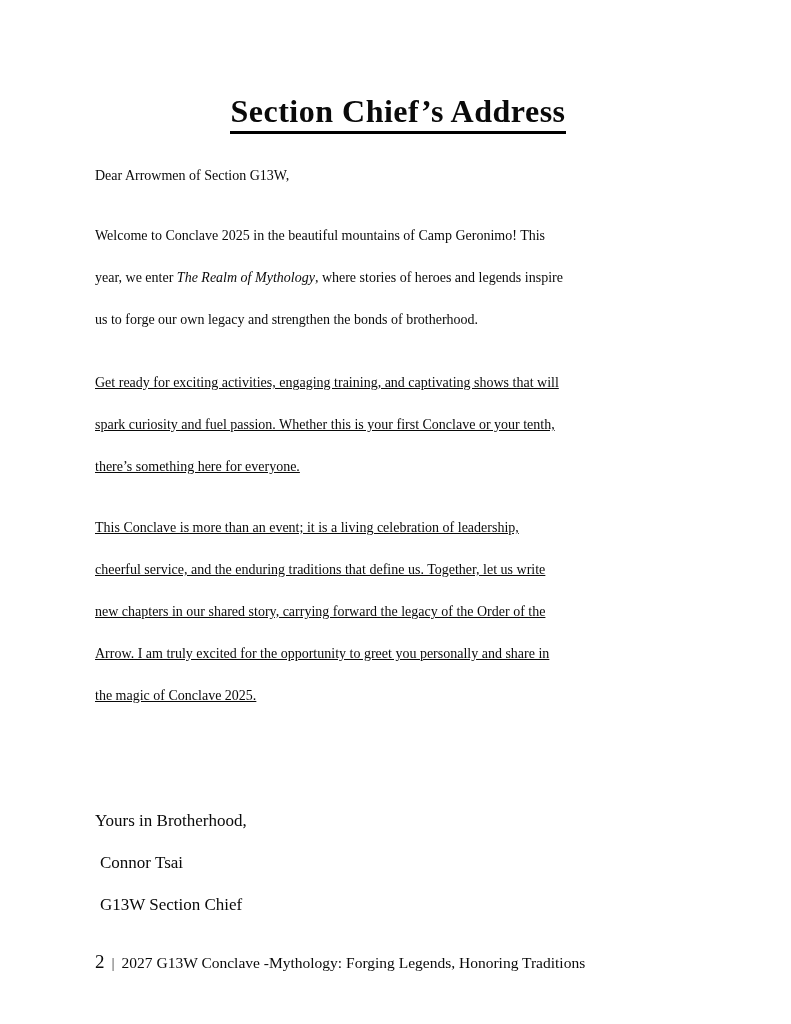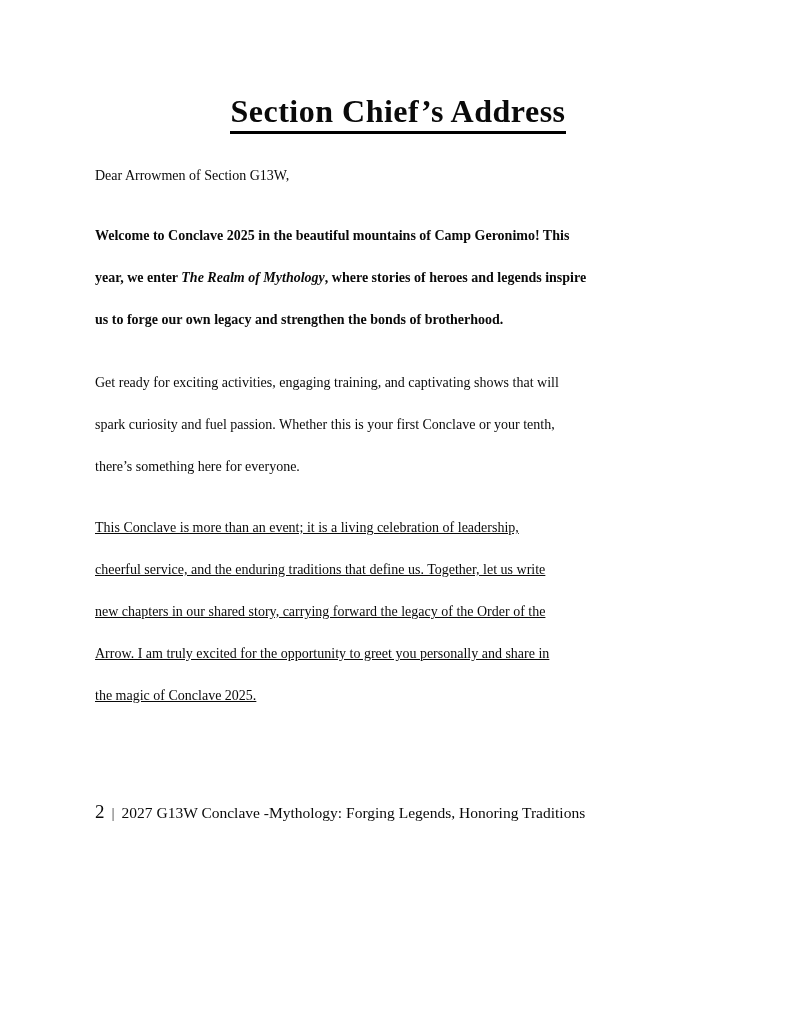--- a/index.html
+++ b/index.html
@@ -34,22 +34,22 @@
     border-bottom: 3px solid #000000;
     padding-bottom: 2px;
   }
   .body-text {
     font-size: 14px;
     line-height: 42px;
     white-space: pre-line;
     margin: 0;
   }
   .salutation { margin-bottom: 18px; }
-  .para1 { margin-bottom: 21px; font-weight: bold; }
-  .para2 { margin-bottom: 19px; }
+  .para1 { margin-bottom: 21px; }
+  .para2 { margin-bottom: 19px; text-decoration: underline; }
   .para3 { margin-bottom: 83px; text-decoration: underline; }
   .signature { margin-bottom: 24px; }
   .signature .sig-line {
     font-size: 17px;
     line-height: 42px;
   }
   .signature .indented { margin-left: 5px; }
   .footer {
     display: flex;
     align-items: baseline;
@@ -84,20 +84,25 @@
     <p class="body-text para2">Get ready for exciting activities, engaging training, and captivating shows that will
 spark curiosity and fuel passion. Whether this is your first Conclave or your tenth,
 there’s something here for everyone.</p>
 
     <p class="body-text para3">This Conclave is more than an event; it is a living celebration of leadership,
 cheerful service, and the enduring traditions that define us. Together, let us write
 new chapters in our shared story, carrying forward the legacy of the Order of the
 Arrow. I am truly excited for the opportunity to greet you personally and share in
 the magic of Conclave 2025.</p>
 
+    <div class="signature">
+      <div class="sig-line">Yours in Brotherhood,</div>
+      <div class="sig-line indented">Connor Tsai</div>
+      <div class="sig-line indented">G13W Section Chief</div>
+    </div>
 
     <div class="footer">
       <span class="page-num">2</span>
       <span class="sep">|</span>
       <span class="footer-text">2027 G13W Conclave -Mythology: Forging Legends, Honoring Traditions</span>
     </div>
 
   </div>
 </div>
 

